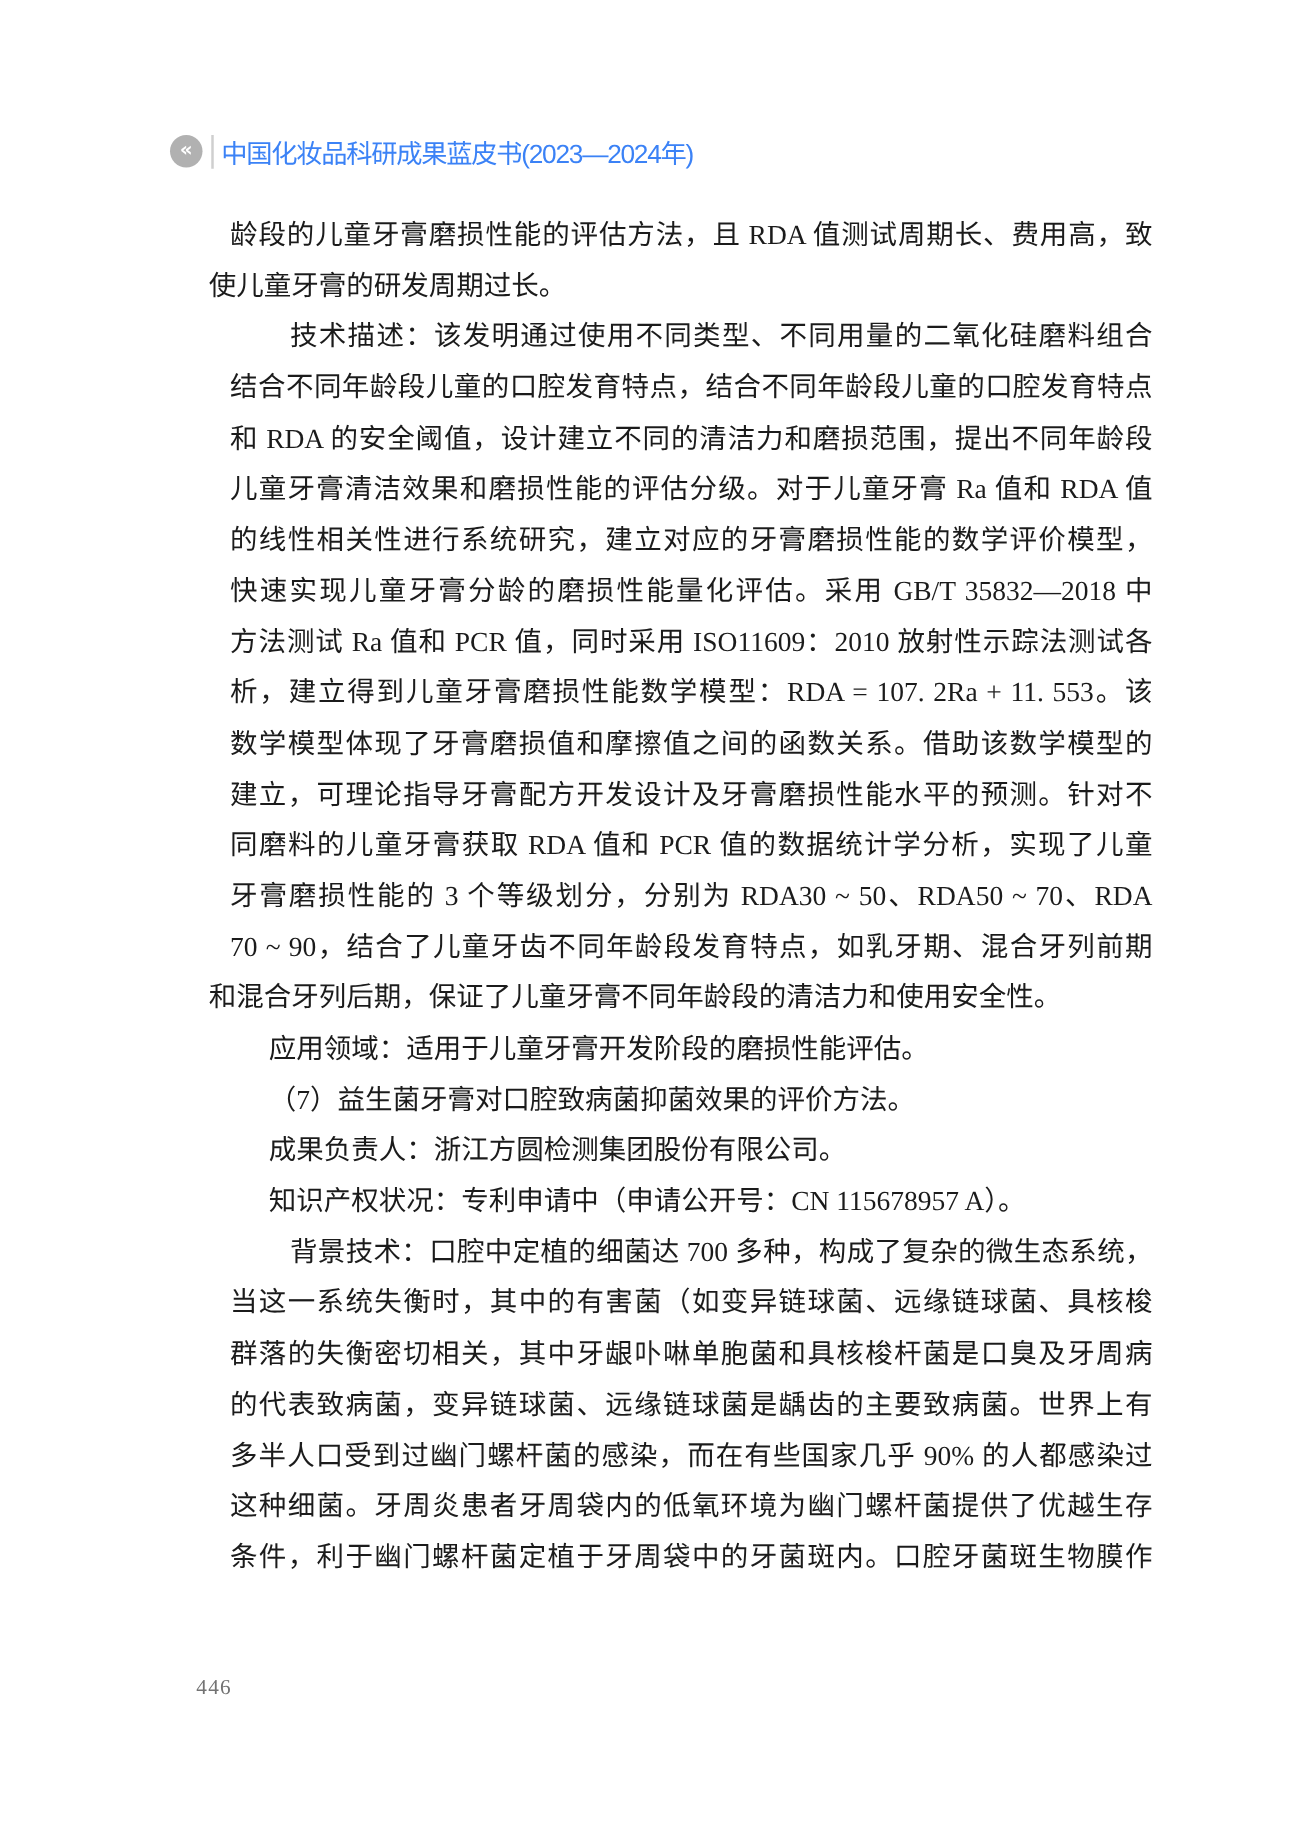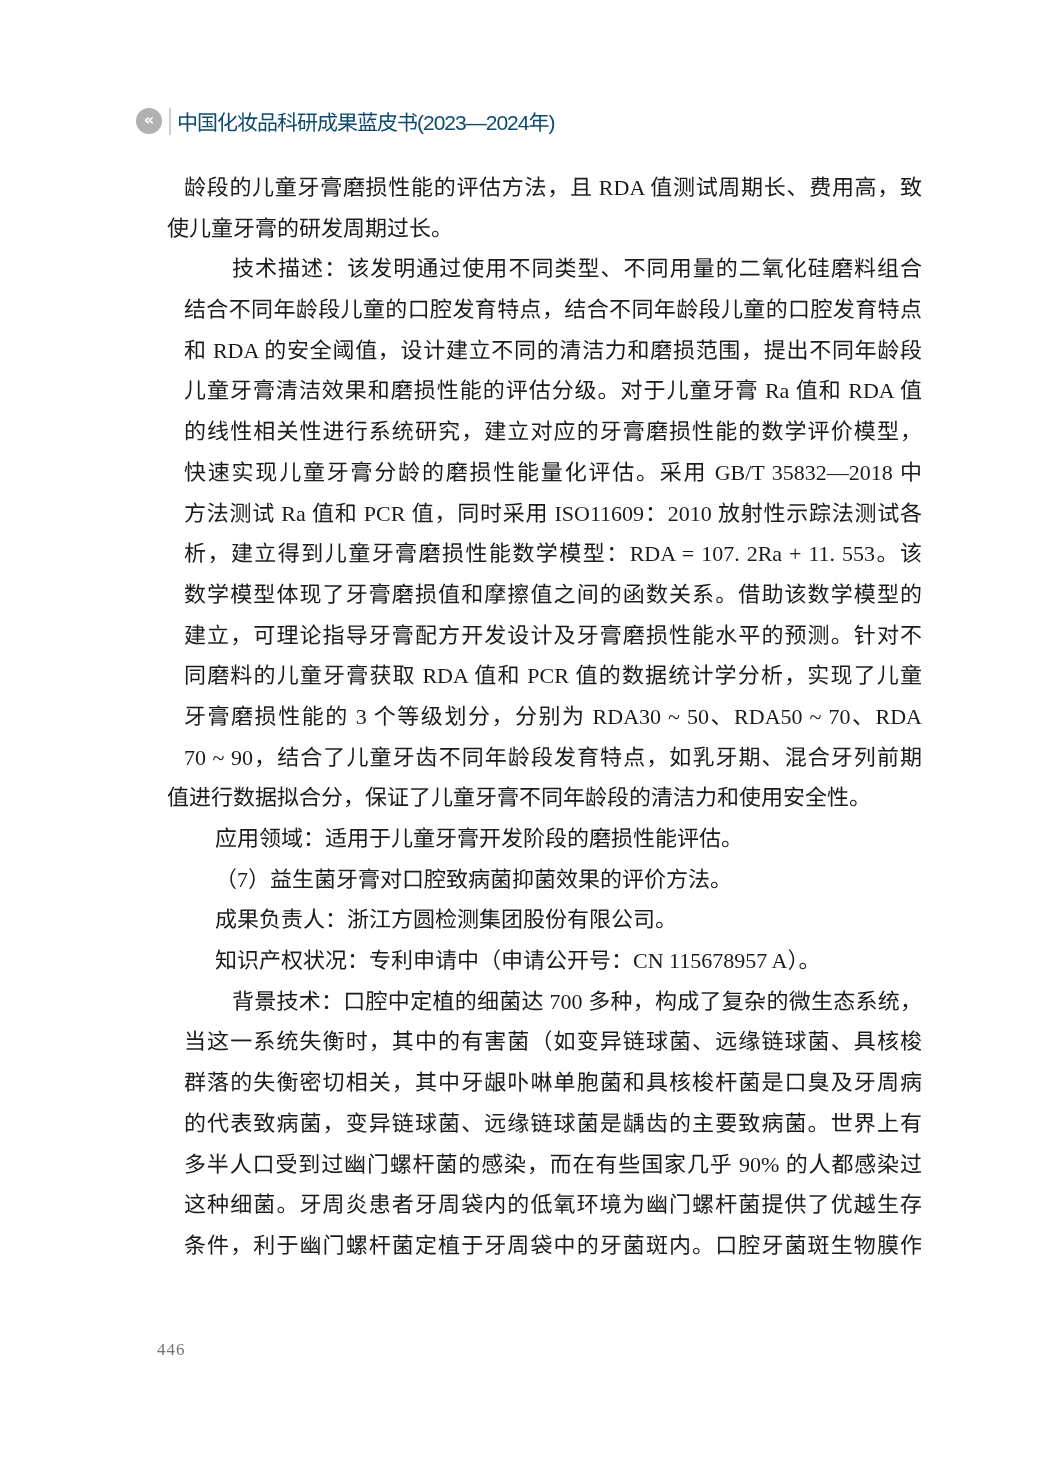--- a/index.html
+++ b/index.html
@@ -22,21 +22,21 @@
     font-family:"DejaVu Sans","Liberation Sans",sans-serif;
     font-size:16px;font-weight:bold;line-height:1;
     padding-bottom:2px;box-sizing:border-box;
   }
   .header-divider{
     width:2px;height:27px;background:#cfcfcf;
     margin-left:7px;margin-right:6px;
   }
   .header-title{
     font-family:"Liberation Sans","DejaVu Sans",sans-serif;
-    font-size:21px;letter-spacing:-1px;color:#0c4a6e;
+    font-size:21px;letter-spacing:-1px;color:#3b82f6;
     white-space:nowrap;
   }
   
   .body-block{
     position:absolute;left:167px;top:168px;width:755px;
     color:#1b1b1b;
   }
   .line{
     height:40.7px;line-height:40.7px;
     font-size:22px;
@@ -74,21 +74,21 @@
     <div class="line fill">儿童牙膏清洁效果和磨损性能的评估分级。对于儿童牙膏 Ra 值和 RDA 值</div>
     <div class="line fill">的线性相关性进行系统研究，建立对应的牙膏磨损性能的数学评价模型，</div>
     <div class="line fill">快速实现儿童牙膏分龄的磨损性能量化评估。采用 GB/T 35832—2018 中</div>
     <div class="line fill">方法测试 Ra 值和 PCR 值，同时采用 ISO11609：2010 放射性示踪法测试各</div>
     <div class="line fill">析，建立得到儿童牙膏磨损性能数学模型：RDA = 107. 2Ra + 11. 553。该</div>
     <div class="line fill">数学模型体现了牙膏磨损值和摩擦值之间的函数关系。借助该数学模型的</div>
     <div class="line fill">建立，可理论指导牙膏配方开发设计及牙膏磨损性能水平的预测。针对不</div>
     <div class="line fill">同磨料的儿童牙膏获取 RDA 值和 PCR 值的数据统计学分析，实现了儿童</div>
     <div class="line fill">牙膏磨损性能的 3 个等级划分，分别为 RDA30 ~ 50、RDA50 ~ 70、RDA</div>
     <div class="line fill">70 ~ 90，结合了儿童牙齿不同年龄段发育特点，如乳牙期、混合牙列前期</div>
-    <div class="line end">值进行数据拟合分，保证了儿童牙膏不同年龄段的清洁力和使用安全性。</div>
+    <div class="line end">和混合牙列后期，保证了儿童牙膏不同年龄段的清洁力和使用安全性。</div>
     <div class="line indent end">应用领域：适用于儿童牙膏开发阶段的磨损性能评估。</div>
     <div class="line indent end">（7）益生菌牙膏对口腔致病菌抑菌效果的评价方法。</div>
     <div class="line indent end">成果负责人：浙江方圆检测集团股份有限公司。</div>
     <div class="line indent end">知识产权状况：专利申请中（申请公开号：CN 115678957 A）。</div>
     <div class="line indent fill">背景技术：口腔中定植的细菌达 700 多种，构成了复杂的微生态系统，</div>
     <div class="line fill">当这一系统失衡时，其中的有害菌（如变异链球菌、远缘链球菌、具核梭</div>
     <div class="line fill">群落的失衡密切相关，其中牙龈卟啉单胞菌和具核梭杆菌是口臭及牙周病</div>
     <div class="line fill">的代表致病菌，变异链球菌、远缘链球菌是龋齿的主要致病菌。世界上有</div>
     <div class="line fill">多半人口受到过幽门螺杆菌的感染，而在有些国家几乎 90% 的人都感染过</div>
     <div class="line fill">这种细菌。牙周炎患者牙周袋内的低氧环境为幽门螺杆菌提供了优越生存</div>

